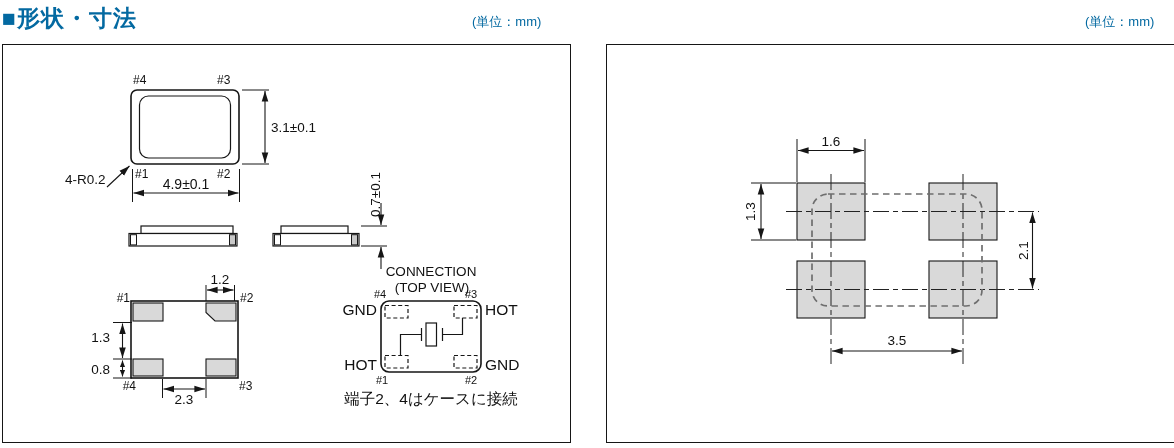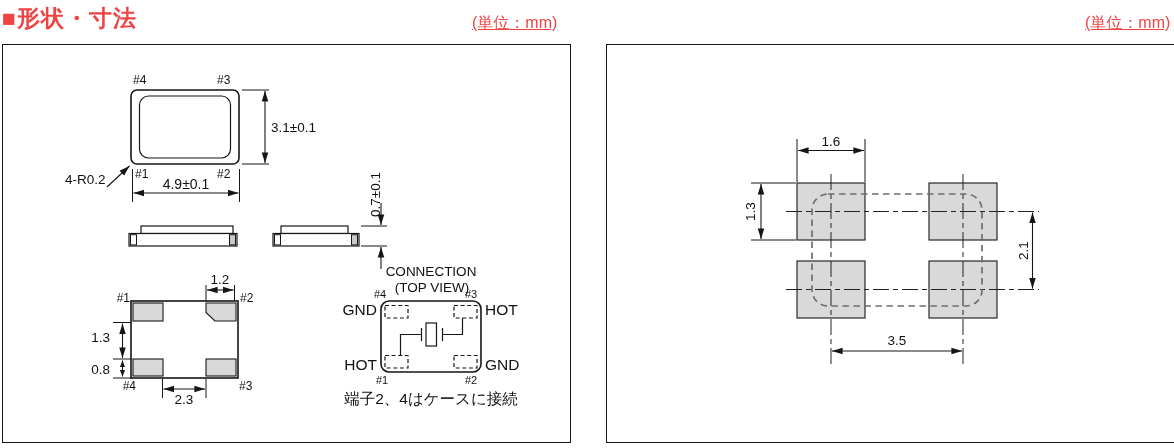--- a/index.html
+++ b/index.html
@@ -1,22 +1,22 @@
 <!DOCTYPE html>
 <html><head>
 <meta charset="utf-8">
 <style>
   html,body{margin:0;padding:0;background:#fff;}
   #canvas{position:relative;width:1174px;height:448px;background:#fff;overflow:hidden;
-          font-family:"Liberation Sans", sans-serif;color:#ef4444;}
+          font-family:"Liberation Sans", sans-serif;color:#0369a1;}
   .panel{position:absolute;top:44px;height:399px;border:1.5px solid #161616;box-sizing:border-box;background:#fff;}
   #shape-panel{left:2px;width:569px;}
   #land-panel{left:606px;width:578px;}
   .title{position:absolute;top:3px;font-size:23px;font-weight:700;letter-spacing:1px;white-space:nowrap;}
-  .unit{position:absolute;top:13px;font-size:16px;white-space:nowrap;text-decoration:underline;}
+  .unit{position:absolute;top:13px;font-size:13px;white-space:nowrap;}
   svg{display:block;}
   svg text{font-family:"Liberation Sans", sans-serif;fill:#111;}
   .f11{font-size:11px;} .f12{font-size:12px;} .f13{font-size:13.5px;} .f14{font-size:14px;} .f15{font-size:15.5px;}
   .ln{stroke:#161616;stroke-width:1.2;fill:none;}
   .ln15{stroke-width:1.6;}
   .thin{stroke-width:1;}
   .dim{stroke:#161616;stroke-width:1.1;fill:none;}
   .pad{fill:#d9d9d9;stroke:#161616;stroke-width:1.1;}
   .cap{fill:#c9c9c9;stroke:#161616;stroke-width:1;}
   .capw{fill:#ffffff;stroke:#161616;stroke-width:1;}

